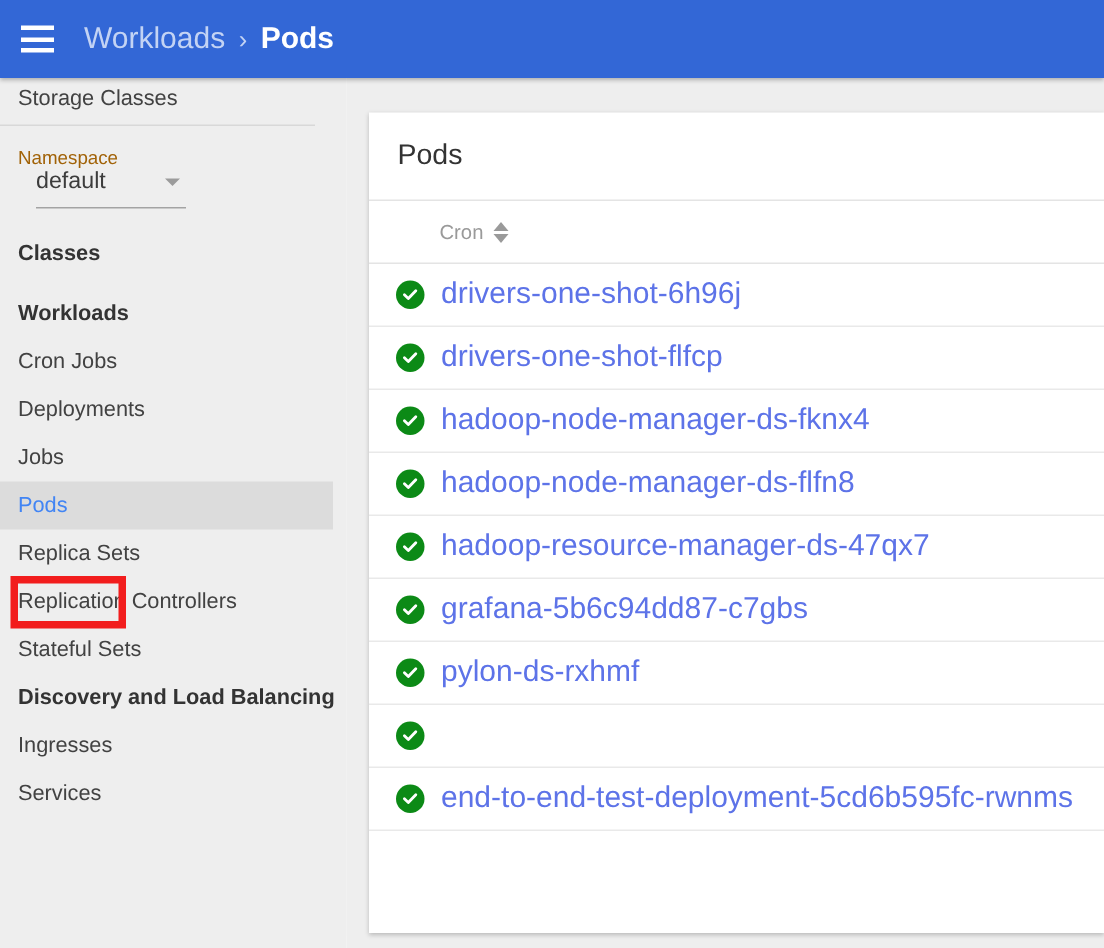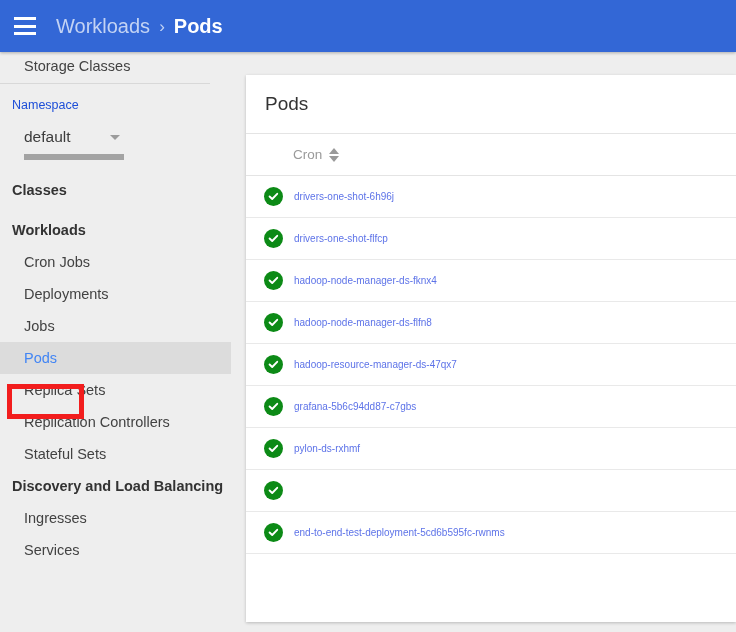--- a/index.html
+++ b/index.html
@@ -78,21 +78,21 @@
     left: 0; top: 52px;
     width: 231px;
     height: 580px;
     background: #eeeeee;
     overflow: hidden;
     z-index: 5;
   }
   .nav-item {
     font-size: 14.5px;
     color: #424242;
-    padding: 0 0 0 24px;
+    padding: 0 0 0 12px;
     height: 32px;
     display: flex;
     align-items: center;
     cursor: pointer;
     white-space: nowrap;
   }
   .nav-item.cutoff {
     height: 22px;
     align-items: flex-end;
     padding-bottom: 1px;
@@ -116,28 +116,28 @@
     height: 1px;
     background: #d8d8d8;
     margin: 8px 0 0 0;
     width: 210px;
   }
   .ns-block {
     padding: 14px 0 0 12px;
   }
   .ns-label {
     font-size: 12.5px;
-    color: #1d4ed8;
-    margin-bottom: 16px;
+    color: #a16207;
+    margin-bottom: 0;
   }
   .ns-select {
     position: relative;
     width: 100px;
     margin-left: 12px;
-    border-bottom: 6px solid #a3a3a3;
+    border-bottom: 1px solid #a3a3a3;
     padding-bottom: 8px;
     display: flex;
     align-items: center;
     justify-content: space-between;
     cursor: pointer;
   }
   .ns-value {
     font-size: 15.5px;
     color: #3c3c3c;
   }
@@ -239,21 +239,21 @@
     border-radius: 50%;
     background: #0c8a16;
     margin-left: 18px;
     display: flex;
     align-items: center;
     justify-content: center;
     flex: 0 0 19px;
   }
   .status-ok svg { display: block; }
   .pod-link {
-    font-size: 10px;
+    font-size: 20px;
     color: #5d73e8;
     cursor: pointer;
     margin-left: 11px;
     white-space: nowrap;
   }
   .card-footer {
     height: 42px;
   }
 </style>
 </head>

